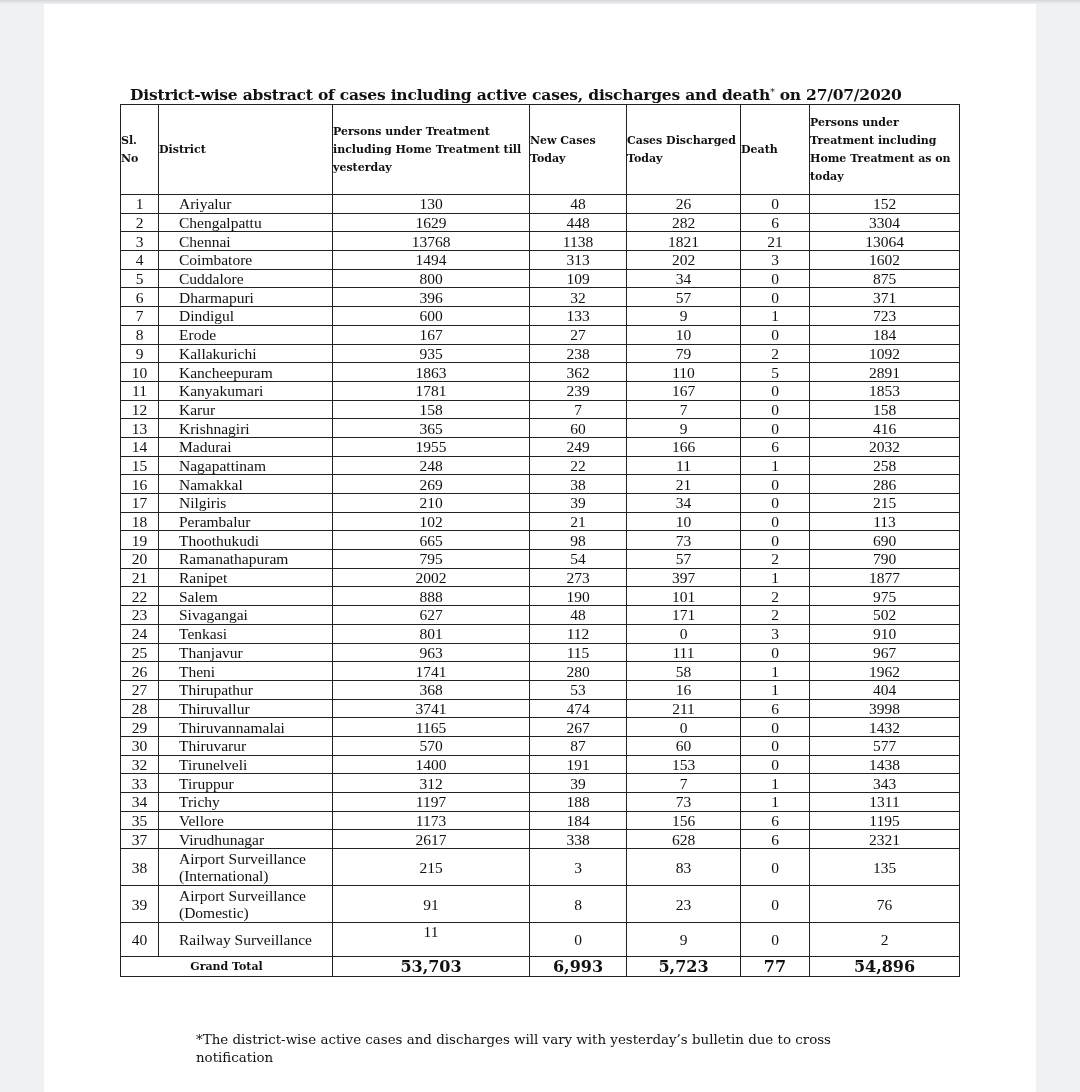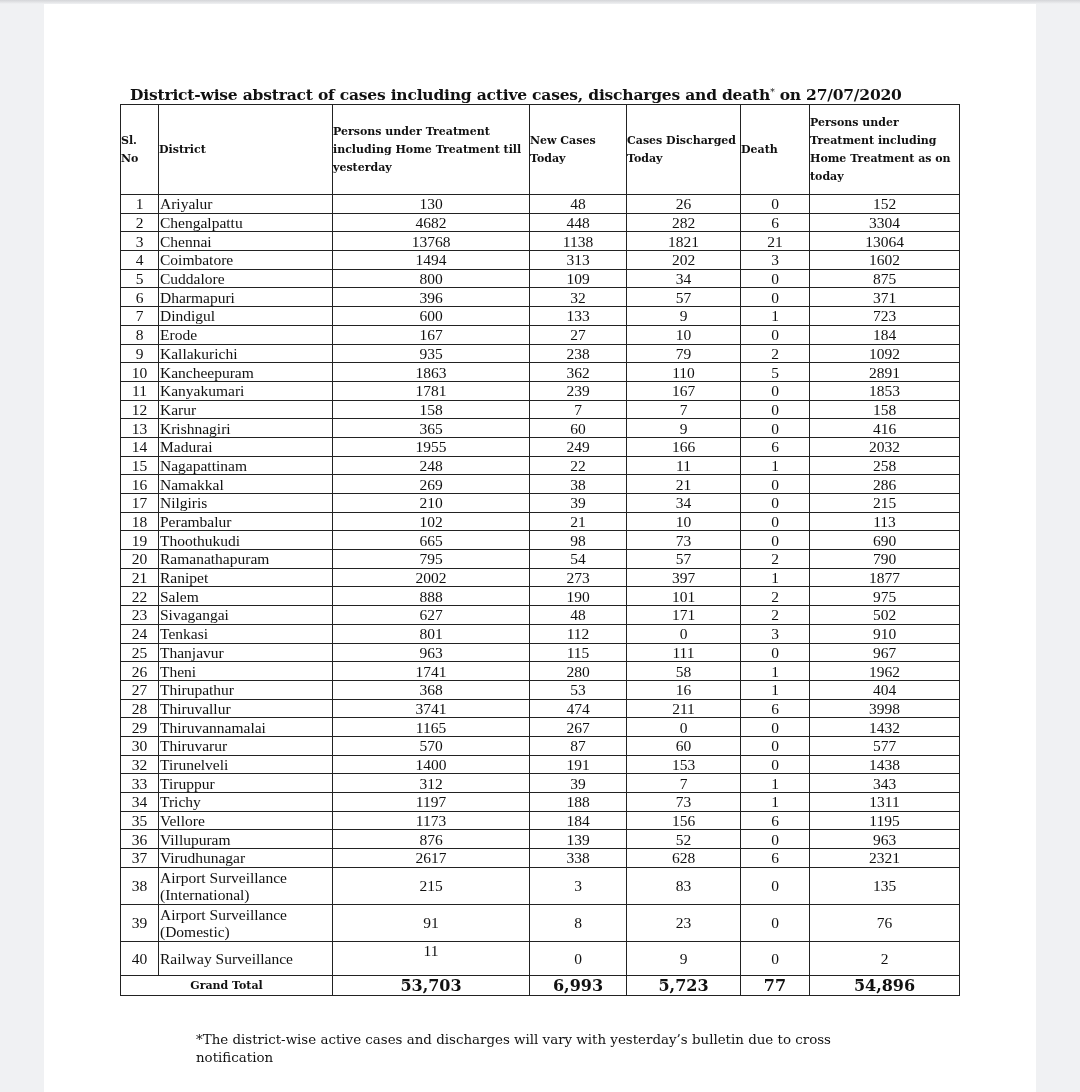--- a/index.html
+++ b/index.html
@@ -42,21 +42,21 @@
   th {
     font-family: "DejaVu Serif", serif;
     font-weight: bold; font-size: 11px; line-height: 18px;
     text-align: left; vertical-align: middle;
   }
   thead tr { height: 90px; }
   tbody tr.r { height: 18.7px; }
   tbody tr.tall { height: 37px; }
   tbody tr.tall2 { height: 34px; }
   td { text-align: center; vertical-align: middle; white-space: nowrap; }
-  td.dist { text-align: left; padding-left: 1px; white-space: normal; line-height: 17px; }
+  td.dist { text-align: left; padding-left: 20px; white-space: normal; line-height: 17px; }
   td.sl { text-align: center; }
   td.top { vertical-align: top; }
   tr.total td { font-family: "DejaVu Serif", serif; font-weight: bold; font-size: 11px; height: 19px; }
   tr.total td.big { font-size: 16px; }
   .note {
     position: absolute; left: 196px; top: 1031px; width: 700px;
     font-family: "DejaVu Serif", serif; font-size: 13.4px; line-height: 18px;
   }
 </style>
 </head>
@@ -94,21 +94,21 @@
         <td class="dist">Ariyalur</td>
         <td>130</td>
         <td>48</td>
         <td>26</td>
         <td>0</td>
         <td>152</td>
       </tr>
       <tr class="r">
         <td class="sl">2</td>
         <td class="dist">Chengalpattu</td>
-        <td>4682</td>
+        <td>1629</td>
         <td>448</td>
         <td>282</td>
         <td>6</td>
         <td>3304</td>
       </tr>
       <tr class="r">
         <td class="sl">3</td>
         <td class="dist">Chennai</td>
         <td>13768</td>
         <td>1138</td>
@@ -387,29 +387,20 @@
         <td>1311</td>
       </tr>
       <tr class="r">
         <td class="sl">35</td>
         <td class="dist">Vellore</td>
         <td>1173</td>
         <td>184</td>
         <td>156</td>
         <td>6</td>
         <td>1195</td>
-      </tr>
-      <tr class="r">
-        <td class="sl">36</td>
-        <td class="dist">Villupuram</td>
-        <td>876</td>
-        <td>139</td>
-        <td>52</td>
-        <td>0</td>
-        <td>963</td>
       </tr>
       <tr class="r">
         <td class="sl">37</td>
         <td class="dist">Virudhunagar</td>
         <td>2617</td>
         <td>338</td>
         <td>628</td>
         <td>6</td>
         <td>2321</td>
       </tr>

